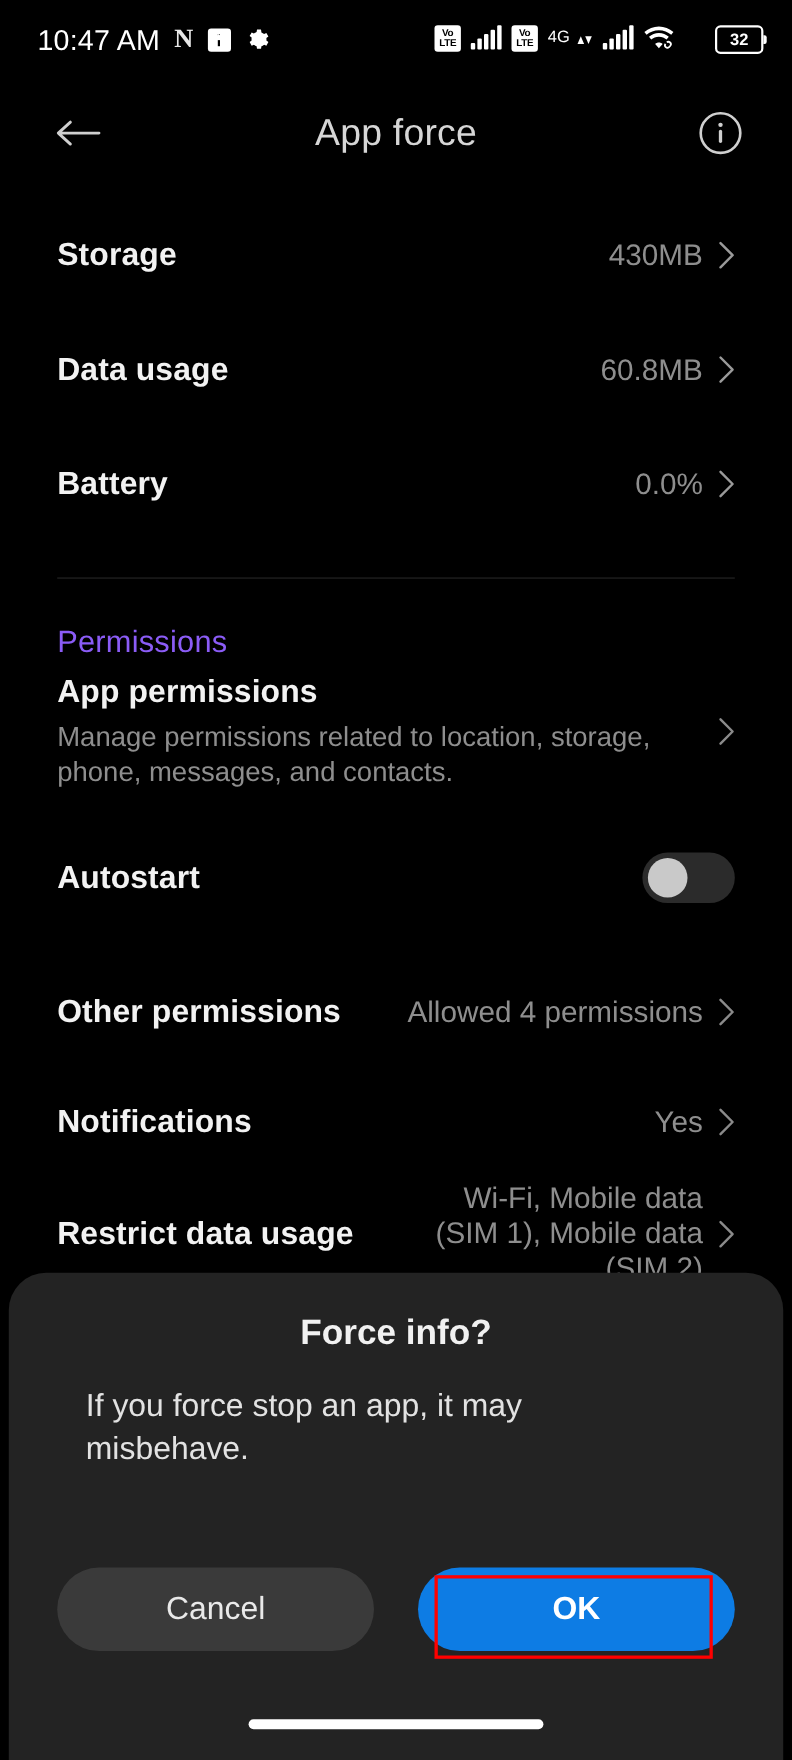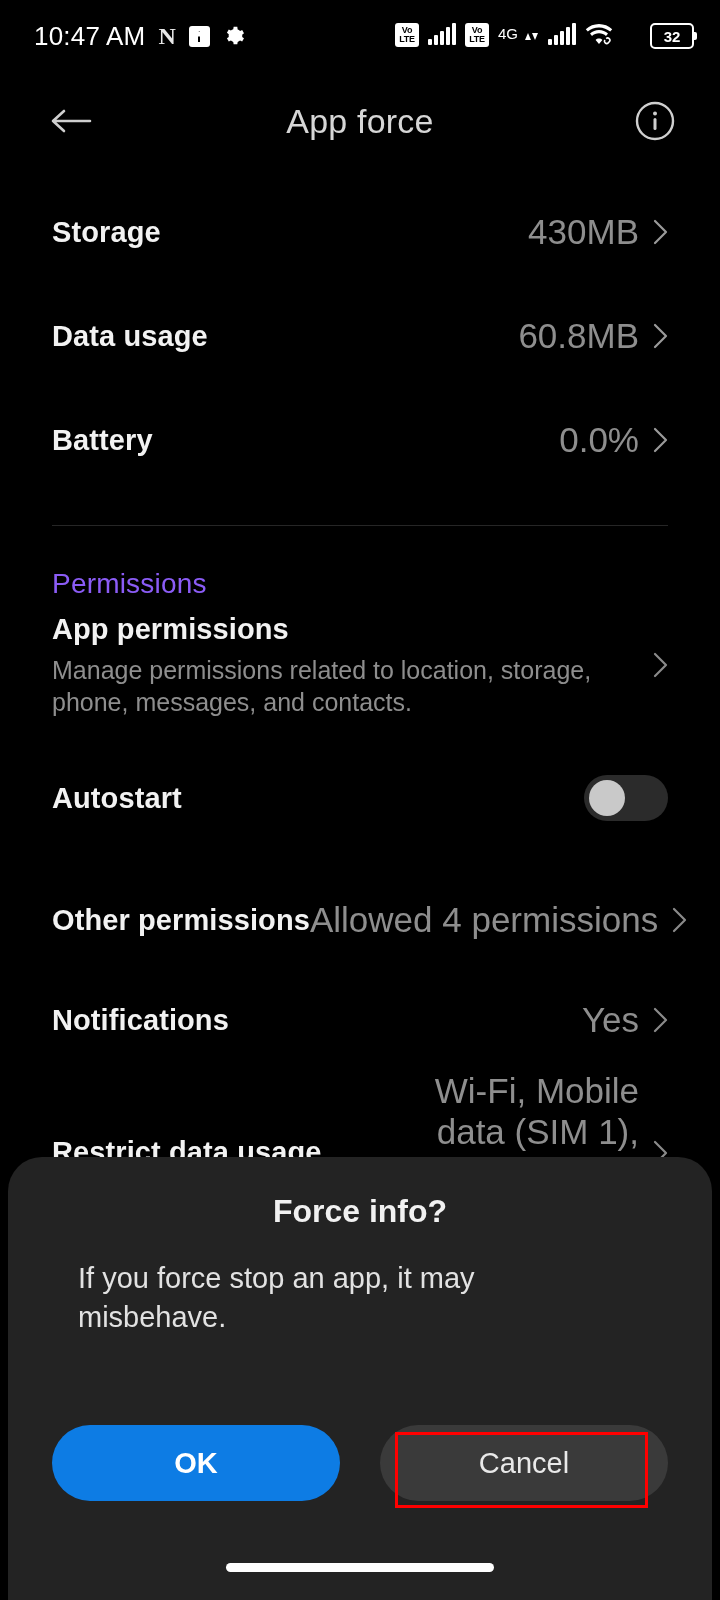--- a/index.html
+++ b/index.html
@@ -216,21 +216,21 @@
     white-space: nowrap;
   }
   .row-right {
     display: flex;
     align-items: center;
     gap: 14px;
     margin-left: auto;
   }
   .row-value {
     color: #8e8e8e;
-    font-size: 35px;
+    font-size: 27px;
     font-weight: 400;
     text-align: right;
     white-space: nowrap;
   }
   .row-value.two-line {
     white-space: normal;
     line-height: 1.18;
     max-width: 280px;
   }
   .chev {
@@ -510,22 +510,22 @@
         </svg>
       </div>
     </div>
 
   </div>
 
   <div class="dialog">
     <div class="dialog-title">Force info?</div>
     <div class="dialog-body">If you force stop an app, it may misbehave.</div>
     <div class="dialog-buttons">
+      <button class="btn btn-cancel">Cancel</button>
       <button class="btn btn-ok">OK</button>
-      <button class="btn btn-cancel">Cancel</button>
     </div>
   </div>
 
   <div class="annotation"></div>
 
   <div class="home-indicator"></div>
 
 </div>
 
 </body></html>

